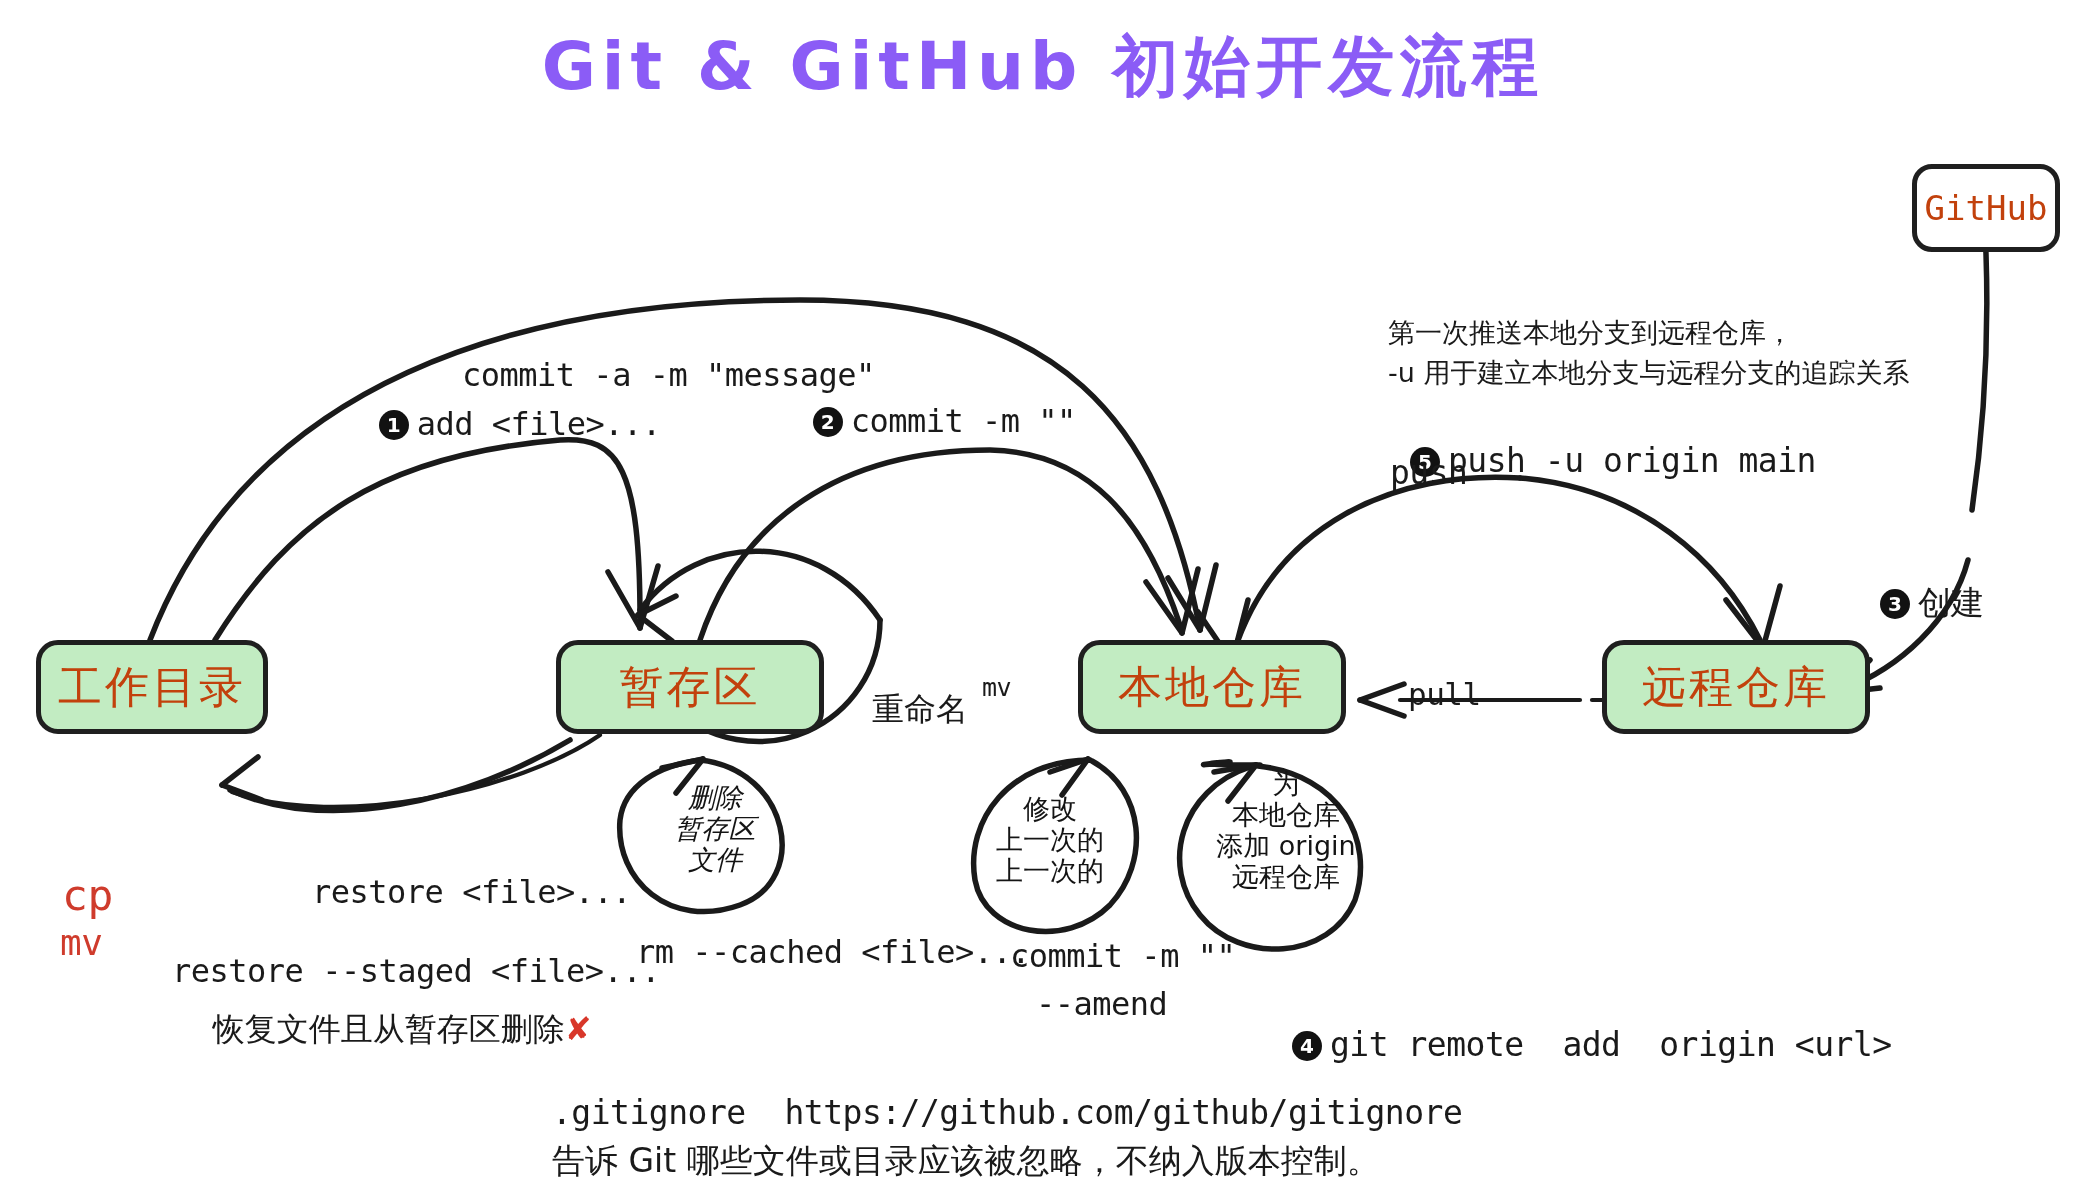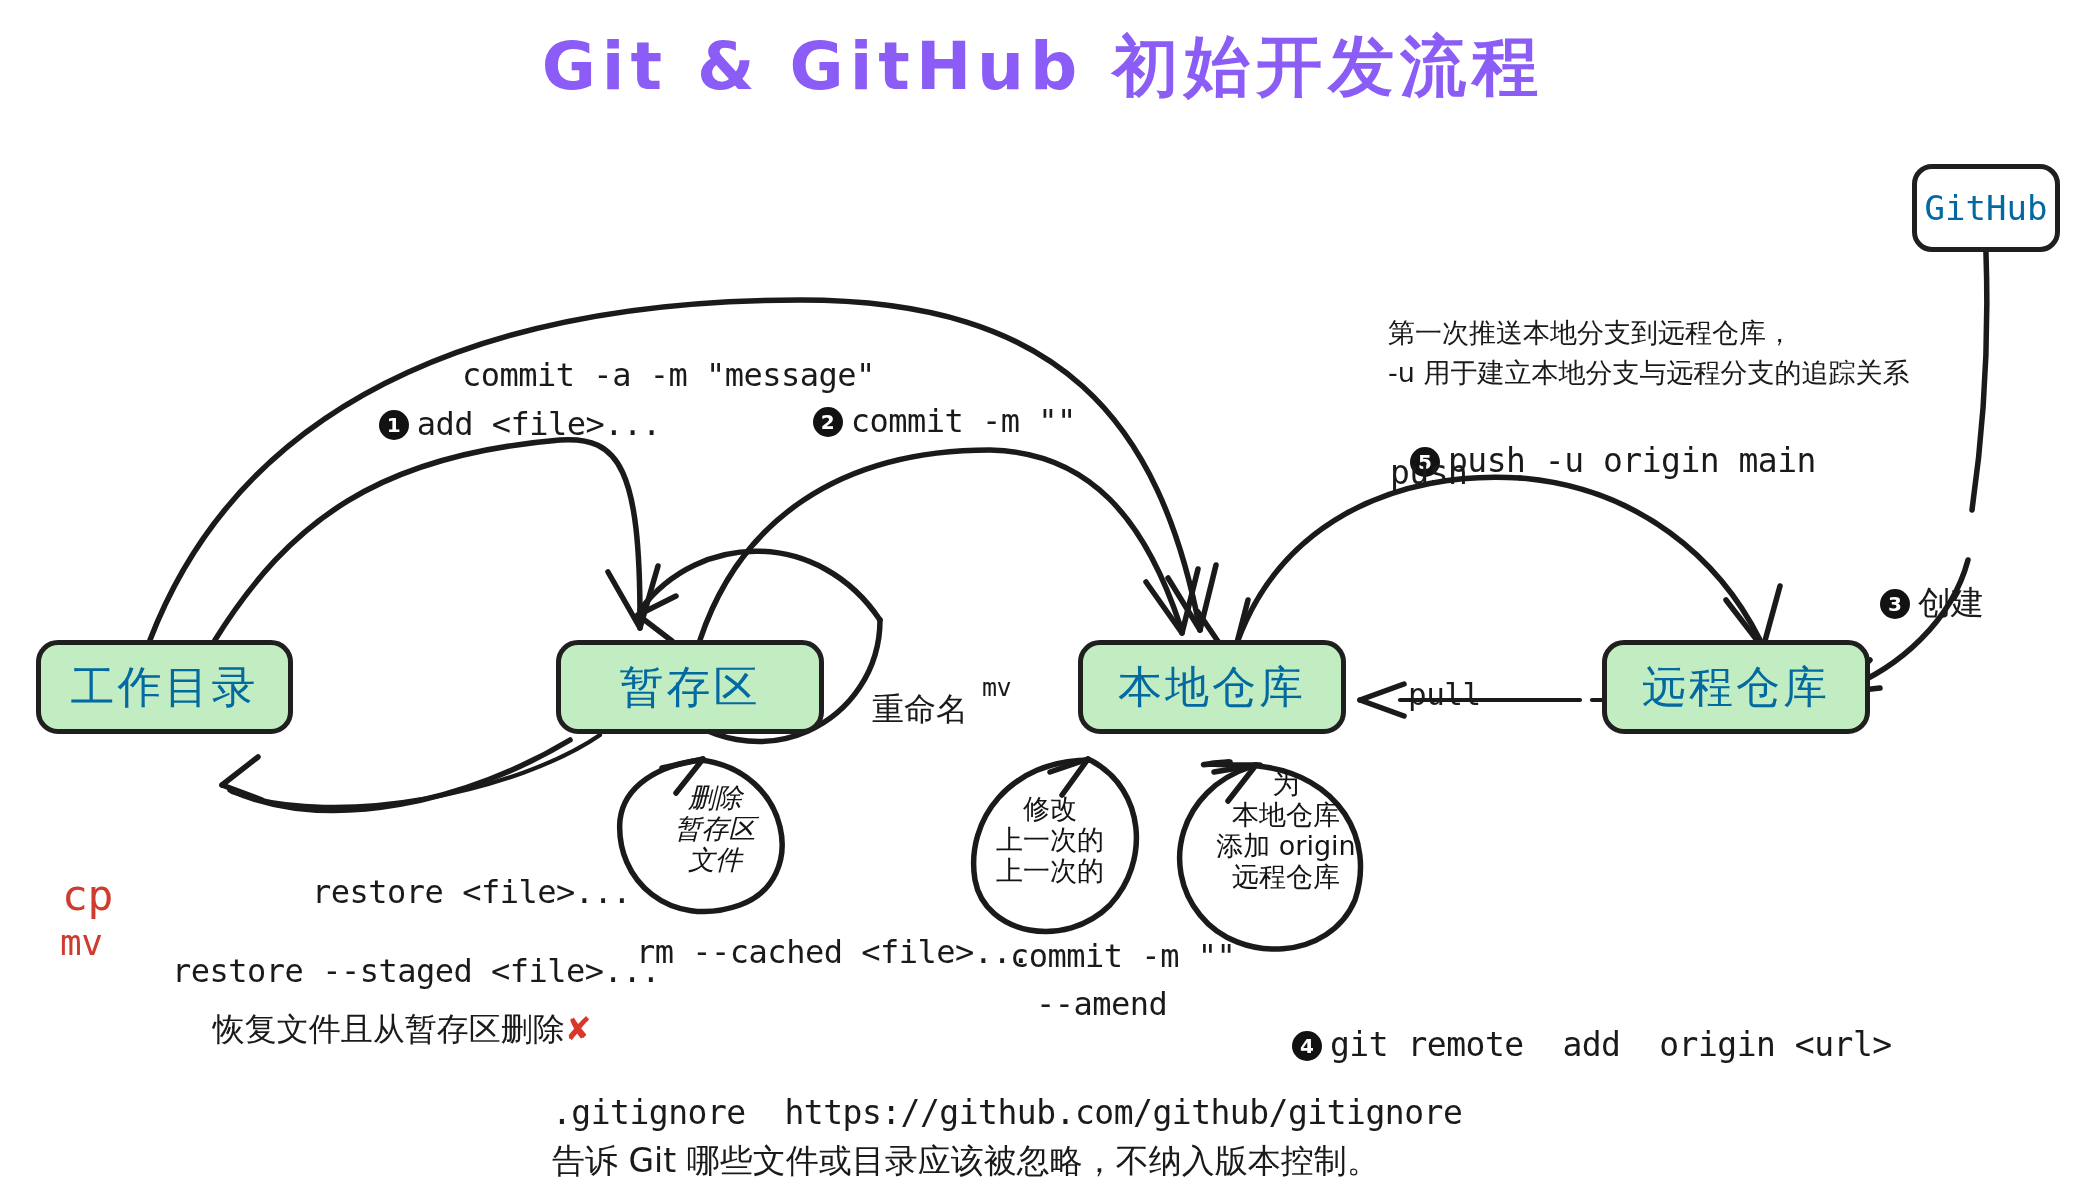--- a/index.html
+++ b/index.html
@@ -63,21 +63,21 @@
     position: absolute;
     background: #c2ecc2;
     border: 5px solid #1f1f1f;
     border-radius: 22px;
     display: flex;
     align-items: center;
     justify-content: center;
     box-sizing: border-box;
     font-size: 44px;
     letter-spacing: 3px;
-    color: #0369a1;
+    color: #c2410c;
   }
   .node.plain {
     background: #ffffff;
     font-size: 34px;
     letter-spacing: 0px;
     border-width: 5px;
     border-radius: 20px;
     font-family: "DejaVu Sans Mono", monospace;
   }
 
@@ -179,21 +179,21 @@
     <path class="head" d="M 1360 700 L 1404 684"></path>
     <path class="head" d="M 1360 700 L 1404 716"></path>
 
     <path class="stroke" d="M 1985 230 C 1990 330 1985 420 1972 510"></path>
     <path class="stroke" d="M 1968 560 C 1952 620 1900 668 1842 690"></path>
     <path class="head" d="M 1836 693 L 1880 688"></path>
     <path class="head" d="M 1836 693 L 1870 660"></path>
 
   </svg>
 
-  <div class="node" style="left:36px; top:640px; width:257px; height:94px;">
+  <div class="node" style="left:36px; top:640px; width:232px; height:94px;">
     <span>工作目录</span>
   </div>
 
   <div class="node" style="left:556px; top:640px; width:268px; height:94px;">
     <span>暂存区</span>
   </div>
 
   <div class="node" style="left:1078px; top:640px; width:268px; height:94px;">
     <span>本地仓库</span>
   </div>

